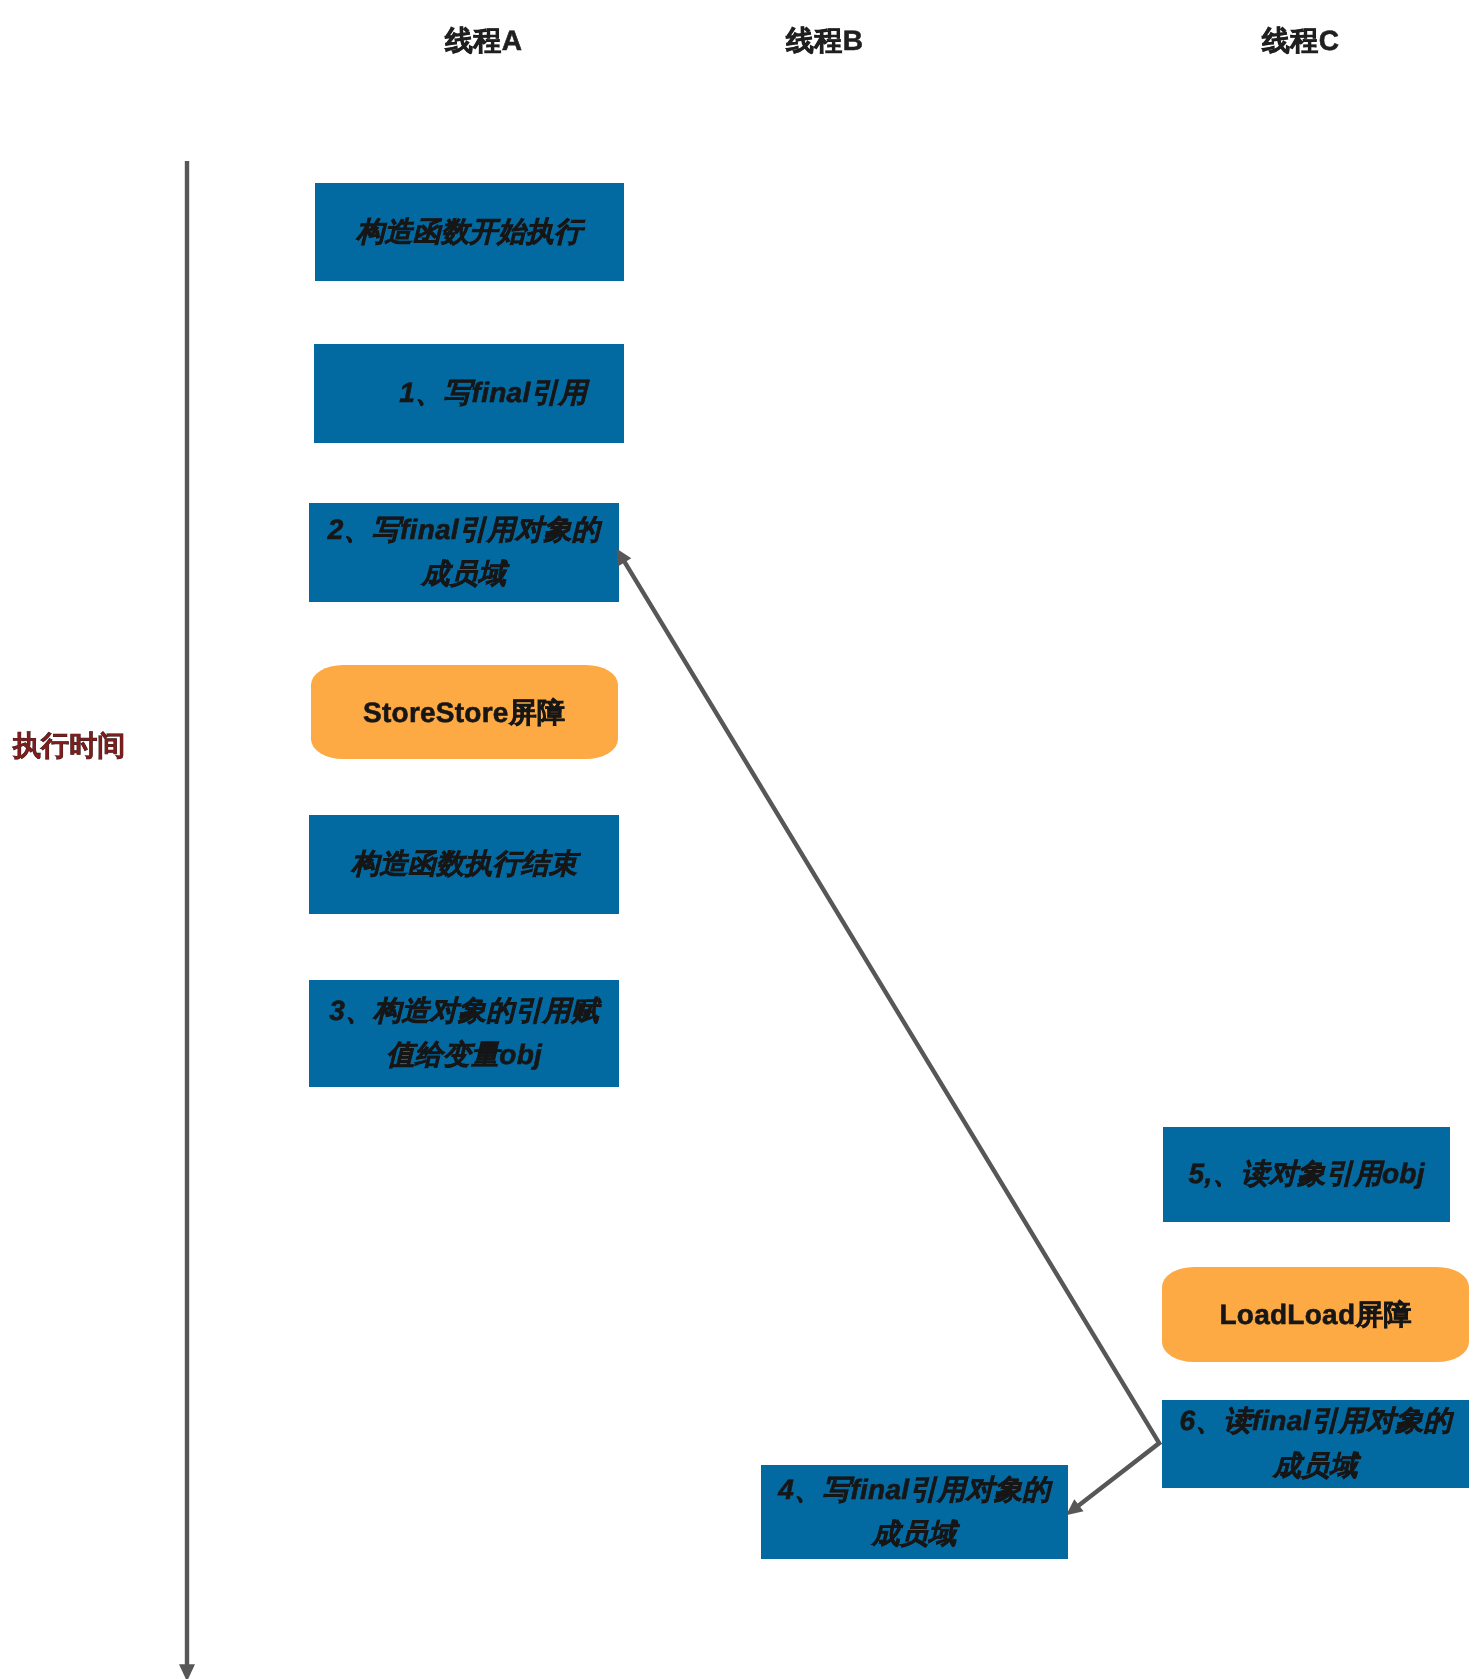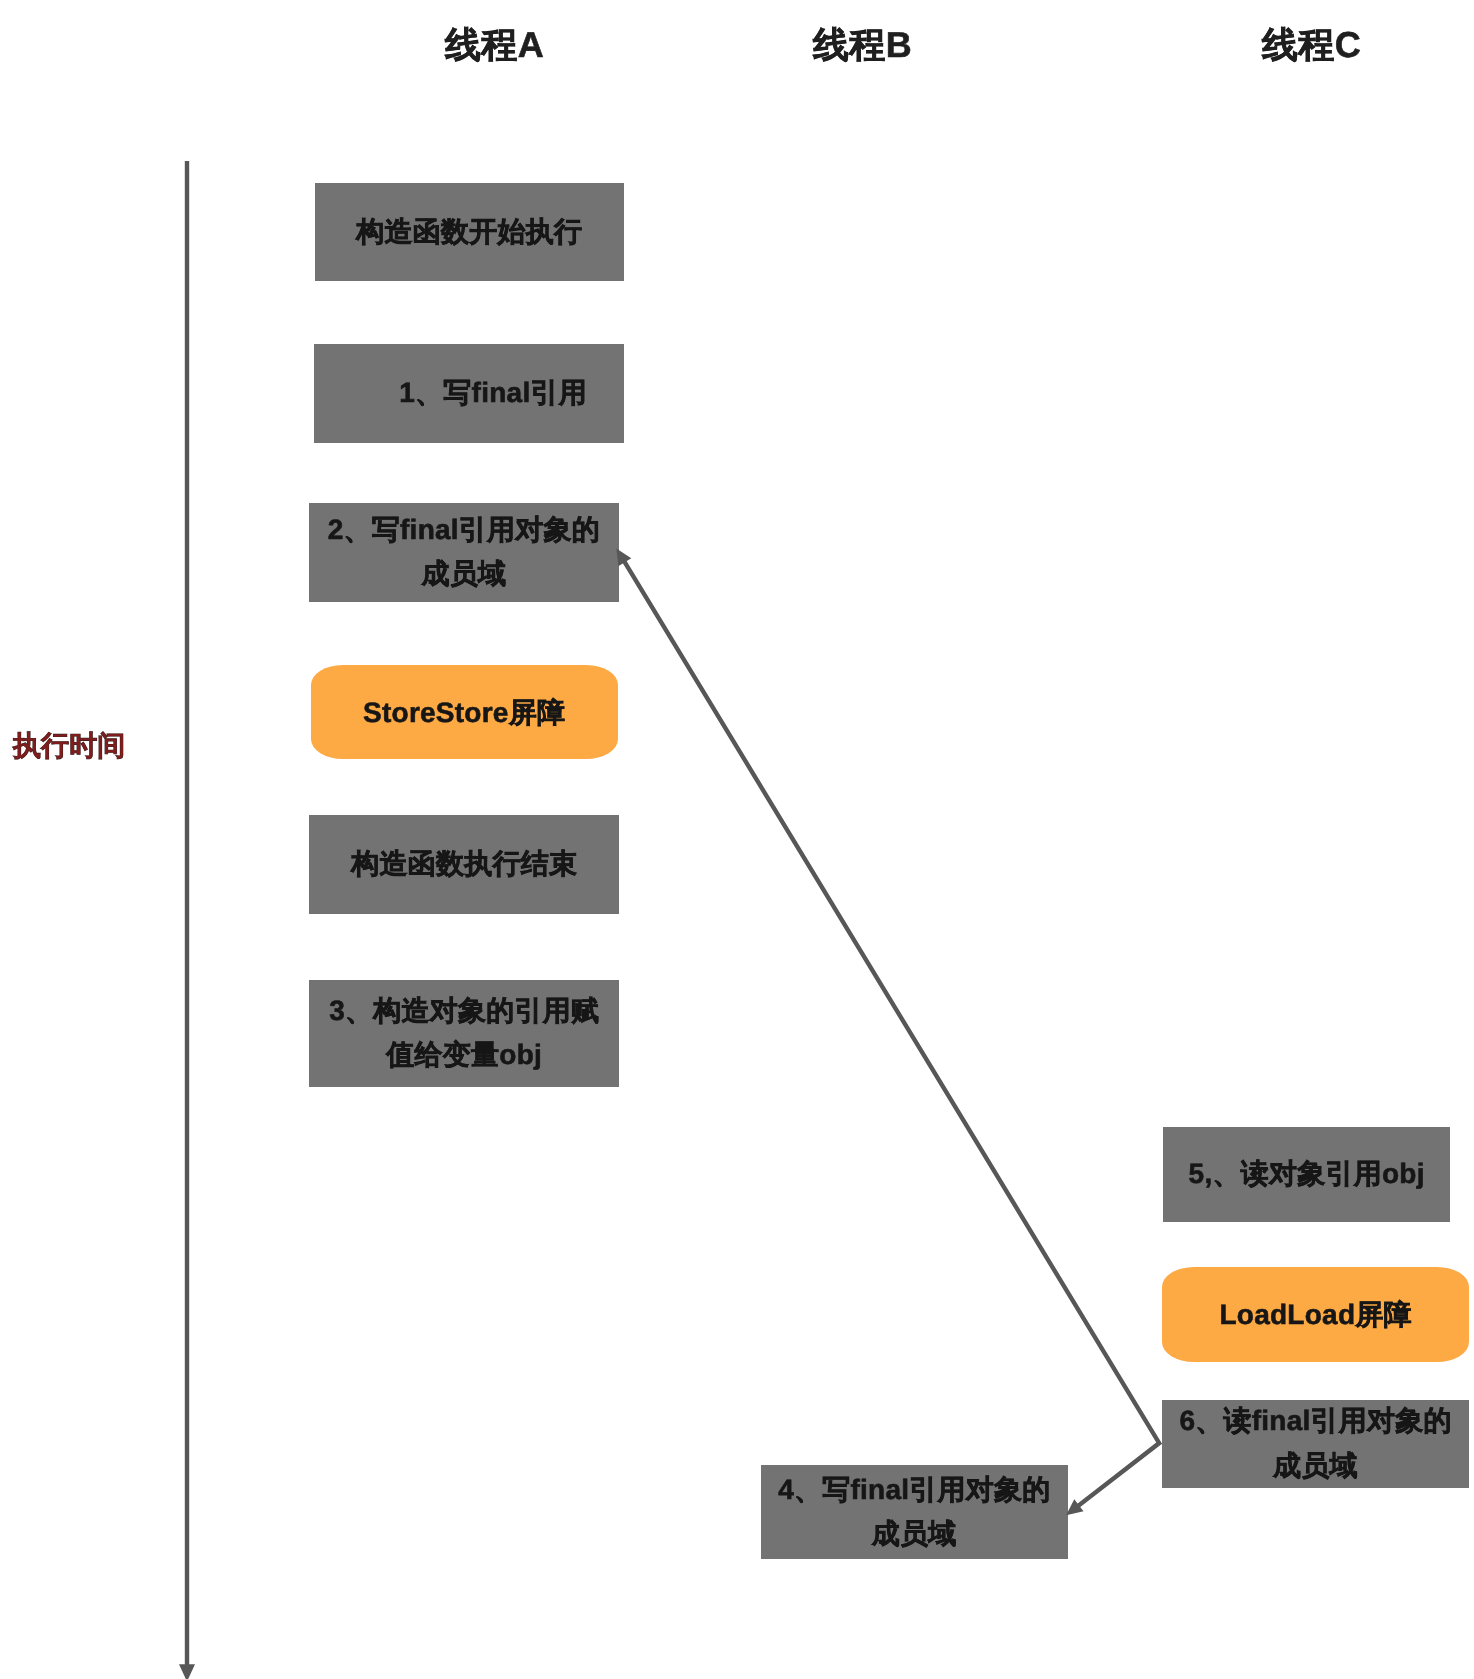--- a/index.html
+++ b/index.html
@@ -11,31 +11,31 @@
     text-rendering:geometricPrecision;
   }
   * { -webkit-font-smoothing:antialiased; -moz-osx-font-smoothing:grayscale; }
 
   .stage { position:absolute; left:0; top:0; width:1474px; height:1679px; }
 
   
   .col-head {
     position:absolute;
     top:27px;
-    font-size:36px;
+    font-size:28px;
     font-weight:bold;
     color:#1f1f1f;
     white-space:nowrap;
     line-height:1;
     letter-spacing:0.35px;
     -webkit-text-stroke:0.6px #1f1f1f;
     paint-order:stroke fill;
   }
   .col-head.a { left:445px; }
-  .col-head.b { left:813px; }
+  .col-head.b { left:786px; }
   .col-head.c { left:1262px; }
 
   
   .axis-label {
     position:absolute;
     left:13px; top:732px;
     font-size:28px;
     font-weight:bold;
     color:#7f1d1d;
     white-space:nowrap;
@@ -58,21 +58,21 @@
     font-size:28px;
     font-weight:bold;
     color:#161616;
     line-height:1.59;
     white-space:pre-line;
     letter-spacing:0.25px;
     text-indent:0.25px;
     -webkit-text-stroke:0.6px #161616;
     paint-order:stroke fill;
   }
-  .node.step    { background:#737373; }
+  .node.step    { background:#0369a1;font-style:italic; }
   .node.barrier { background:#FDAA45; border-radius:32px/20px; }
   .node.barrier .txt { position:relative; top:1.5px; }
 
   
   #n-a1 { left:314.5px; top:183px;    width:309px;   height:98px;   }
   #n-a2 { left:314px;   top:344px;    width:310px;   height:99px;padding-left:48px;   }
   #n-a3 { left:308.8px; top:503px;    width:310px;   height:98.5px; }
   #n-a4 { left:310.5px; top:665.2px;  width:307px;   height:93.8px; }
   #n-a5 { left:309px;   top:814.7px;  width:310px;   height:99px;   }
   #n-a6 { left:309.2px; top:979.9px;  width:310px;   height:107px; }

